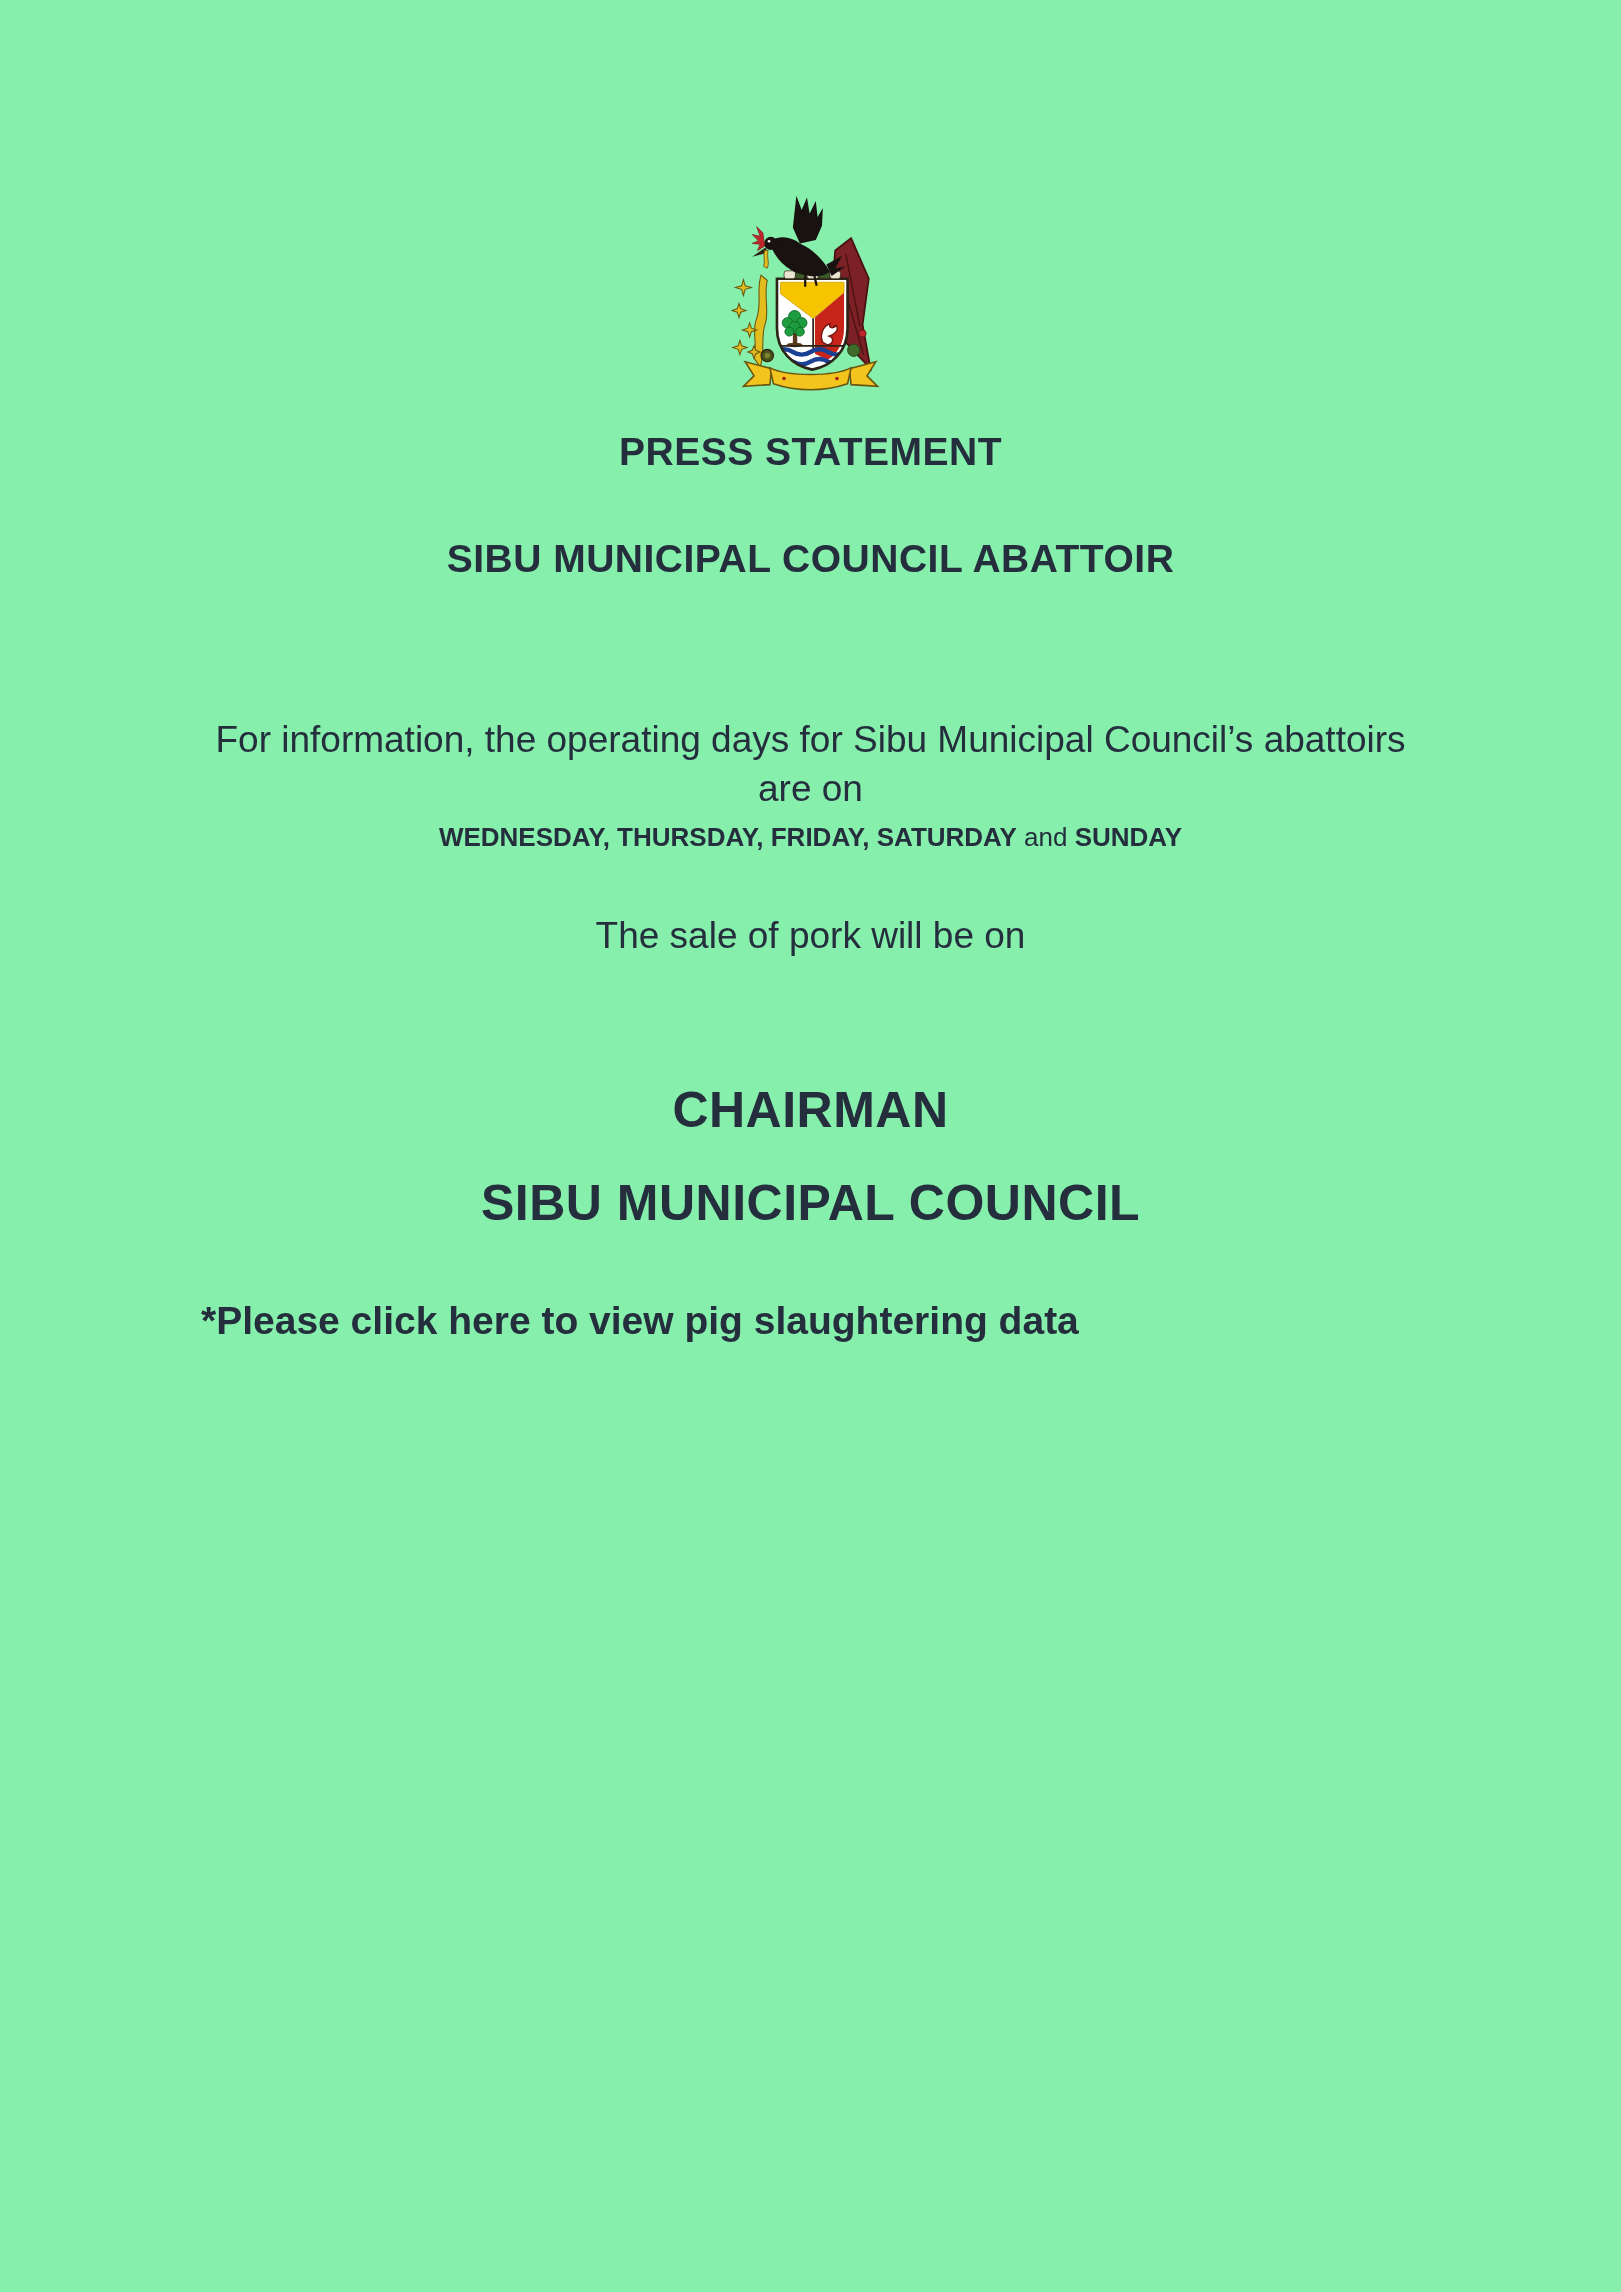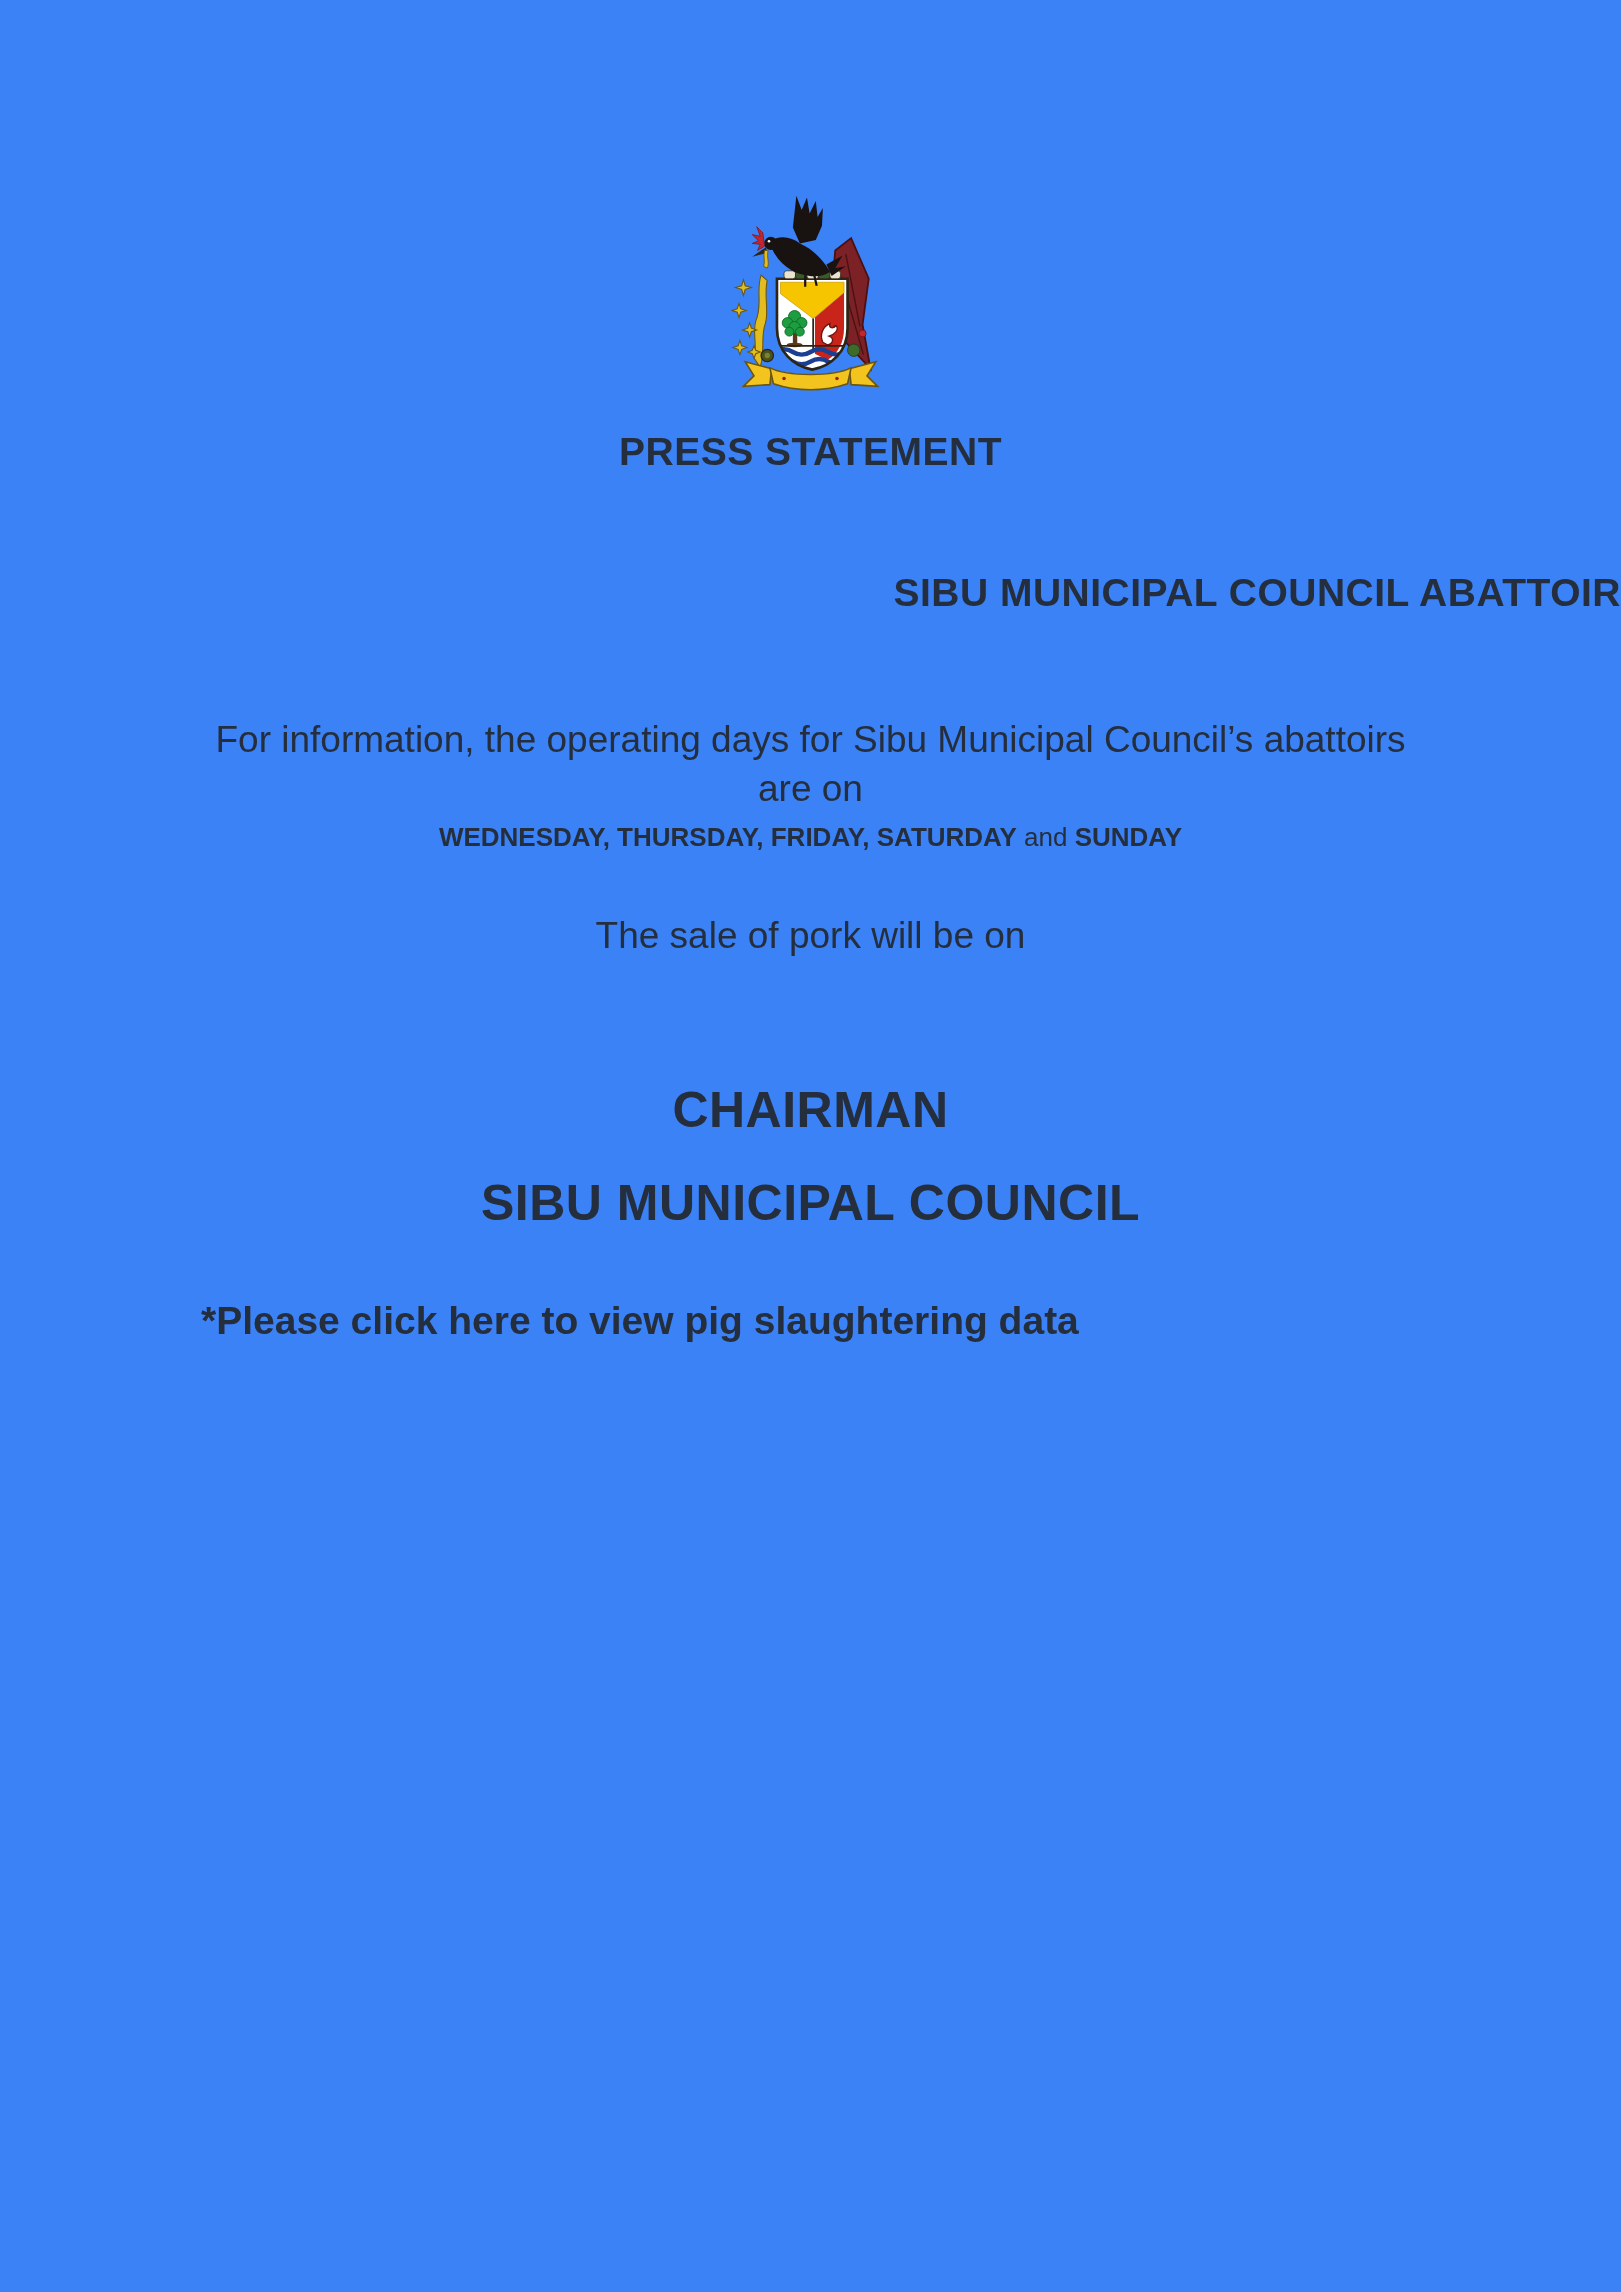--- a/index.html
+++ b/index.html
@@ -1,46 +1,45 @@
 <!DOCTYPE html>
 <html><head>
 <meta charset="utf-8">
 <style>
   html, body { margin: 0; padding: 0; background: #ffffff; }
   .page {
     position: relative;
     width: 1621px;
     height: 2293px;
     margin: 0 auto;
-    background: #3b82f6;
+    background: #86efac;
     color: #252e3d;
     font-family: "Liberation Sans", sans-serif;
     overflow: hidden;
   }
   .abs {
     position: absolute;
     left: 0;
     width: 100%;
     text-align: center;
   }
   .logo-wrap { top: 194px; }
   .h1 {
     top: 432px;
     font-size: 39px;
     font-weight: 700;
     line-height: 1;
     letter-spacing: 0.5px;
   }
   .h2 {
-    top: 573px;
+    top: 539px;
     font-size: 39px;
     font-weight: 700;
     line-height: 1;
     letter-spacing: 0.5px;
-    text-align: right;
   }
   .para {
     font-size: 37px;
     line-height: 49px;
   }
   .p1 { top: 715px; }
   .p2 { top: 911px; }
   .line { white-space: nowrap; }
   .dayline { font-size: 26px; }
   .b { font-weight: 700; }

